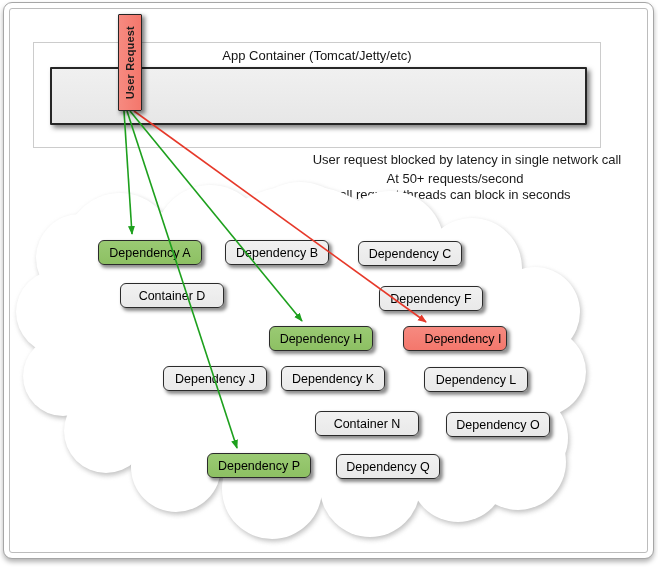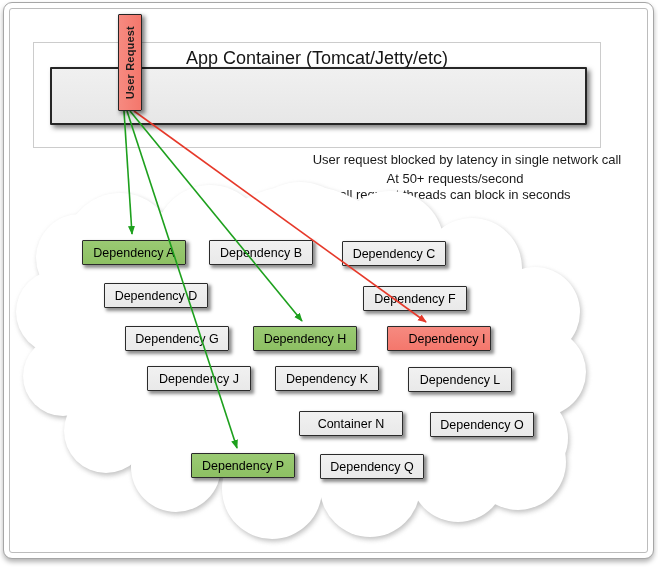--- a/index.html
+++ b/index.html
@@ -21,21 +21,21 @@
     border:1px solid #bcbcbc;border-radius:3px;
   }
 
   
   .app-container{
     position:absolute;left:33px;top:42px;width:568px;height:106px;
     border:1px solid #cccccc;background:#ffffff;box-sizing:border-box;
   }
   .app-container-title{
     position:absolute;left:0;top:5px;width:100%;text-align:center;
-    font-size:18px;color:#151515;
+    font-size:13px;color:#151515;
   }
   .container-body-box{
     position:absolute;left:50px;top:67px;width:537px;height:58px;
     box-sizing:border-box;
     background:linear-gradient(180deg,#f0f0f0,#e7e7e7);
     border:2px solid #262626;border-radius:1px;
     box-shadow:3px 3px 5px rgba(0,0,0,0.50);
   }
 
   
@@ -57,25 +57,25 @@
   .note{position:absolute;font-size:13px;color:#1a1a1a;text-align:center;}
   .note-latency{left:270px;top:152px;width:394px;}
   .note-rate{left:280px;top:171px;width:350px;line-height:16px;}
 
   
   .layer{position:absolute;left:0;top:0;pointer-events:none;}
 
   
   .dep{
     position:absolute;width:104px;height:25px;box-sizing:border-box;
-    border:1.5px solid #2b2b2b;border-radius:1px;
+    border:1.5px solid #2b2b2b;border-radius:6px;
     background:linear-gradient(180deg,#f1f1f1,var(--normal-fill,#e9e9e9));
     box-shadow:2.5px 2.5px 3.5px rgba(0,0,0,0.45);
     display:flex;align-items:center;justify-content:center;
-    font-size:12.5px;color:#000;white-space:nowrap;
+    font-size:12.5px;color:#000;white-space:nowrap;margin-left:16px;
   }
   .dep.state-reached{background:linear-gradient(180deg,#9aca73,var(--success-fill,#8dc063));}
   .dep.state-blocked{background:linear-gradient(180deg,#f68a80,var(--blocked-fill,#f4776c));padding-left:16px;}
 </style>
 </head>
 <body>
 
 <div id="stage">
 
   <div class="window-frame">
@@ -144,27 +144,26 @@
         <circle cx="300" cy="360" r="125"></circle>
         <circle cx="185" cy="345" r="100"></circle>
         <circle cx="425" cy="360" r="100"></circle>
         <circle cx="300" cy="300" r="115"></circle>
       </g>
   </svg>
 
   <div class="dep state-reached" style="left:82px;top:240px">Dependency A</div>
   <div class="dep state-normal" style="left:209px;top:240px">Dependency B</div>
   <div class="dep state-normal" style="left:342px;top:241px">Dependency C</div>
-  <div class="dep state-normal" style="left:104px;top:283px">Dependency D</div>
+  <div class="dep state-normal" style="left:104px;top:283px">Container D</div>
   <div class="dep state-normal" style="left:363px;top:286px">Dependency F</div>
-  <div class="dep state-normal" style="left:125px;top:326px">Dependency G</div>
   <div class="dep state-reached" style="left:253px;top:326px">Dependency H</div>
   <div class="dep state-blocked" style="left:387px;top:326px">Dependency I</div>
   <div class="dep state-normal" style="left:147px;top:366px">Dependency J</div>
-  <div class="dep state-normal" style="left:275px;top:366px">Dependency K</div>
+  <div class="dep state-normal" style="left:265px;top:366px">Dependency K</div>
   <div class="dep state-normal" style="left:408px;top:367px">Dependency L</div>
   <div class="dep state-normal" style="left:299px;top:411px">Container N</div>
   <div class="dep state-normal" style="left:430px;top:412px">Dependency O</div>
   <div class="dep state-reached" style="left:191px;top:453px">Dependency P</div>
   <div class="dep state-normal" style="left:320px;top:454px">Dependency Q</div>
 
   <svg id="arrow-svg" class="layer" width="658" height="567">
     <defs>
       <marker id="ah-success" markerWidth="10" markerHeight="8" refX="8" refY="3.5" orient="auto" markerUnits="userSpaceOnUse">
         <path d="M0,0 L9,3.5 L0,7 Z" fill="#1da01d"></path>

